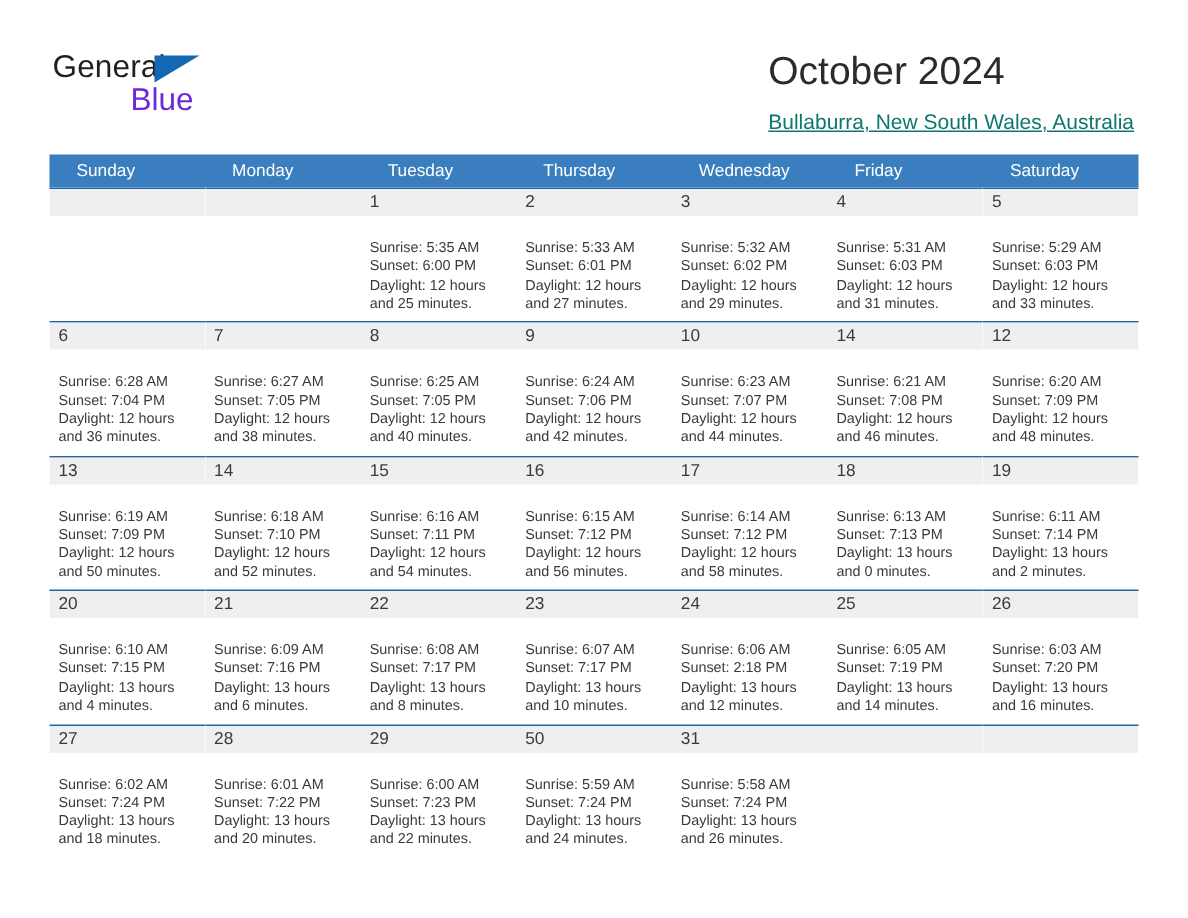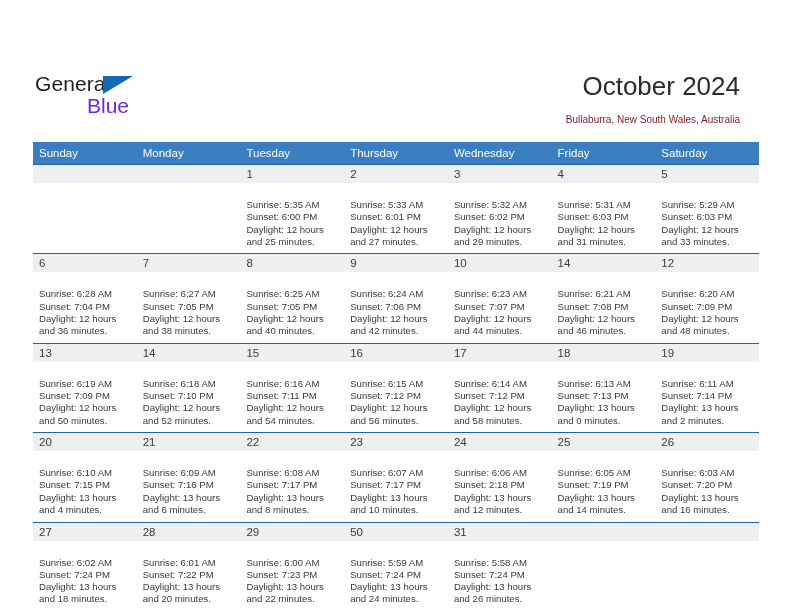--- a/index.html
+++ b/index.html
@@ -12,21 +12,20 @@
     height: 612px;
     font-family: "Liberation Sans", sans-serif;
     color: #000000;
     overflow: hidden;
   }
   .page {
     position: relative;
     width: 792px;
     height: 511px;
     box-sizing: border-box;
-    margin-top: 39px;
   }
 
   
   .top {
     position: absolute;
     left: 0;
     top: 0;
     width: 792px;
     height: 103px;
   }
@@ -58,56 +57,57 @@
   .logo-line2 {
     position: absolute;
     left: 52px;
     top: 22px;
     font-size: 21px;
     color: #6d28d9;
     font-family: "Liberation Sans", sans-serif;
   }
   .title-block {
     position: absolute;
-    right: 52px;
+    right: 36px;
     top: 32px;
-    text-align: right;
+    text-align: left;
   }
   .cal-title {
     font-size: 26px;
     color: #2b2b2b;
     line-height: 30px;
     white-space: nowrap;
   }
   .cal-subtitle {
-    font-size: 10px;
-    color: #7f1d1d;
+    font-size: 14px;
+    color: #0f766e;
     line-height: 18px;
     margin-top: 10px;
     white-space: nowrap;
+    text-decoration: underline;
   }
 
   
   .calendar {
     position: absolute;
     left: 33px;
     top: 103px;
     width: 726px;
   }
   .dow-row {
     display: flex;
     background: #3b7ebf;
     height: 22px;
   }
   .dow {
     flex: 1 1 0;
     color: #ffffff;
     font-size: 11.5px;
     line-height: 22px;
-    padding-left: 6px;
+    padding-left: 18px;
     box-sizing: border-box;
     white-space: nowrap;
     overflow: hidden;
   }
   .week {
     display: flex;
     height: 89.4px;
   }
   .cell {
     flex: 1 1 0;

